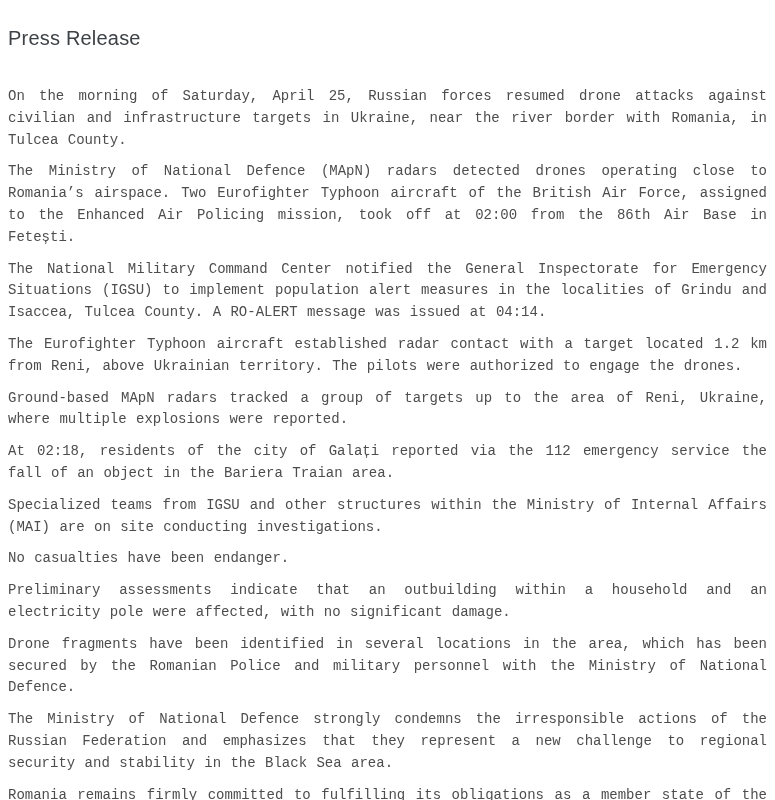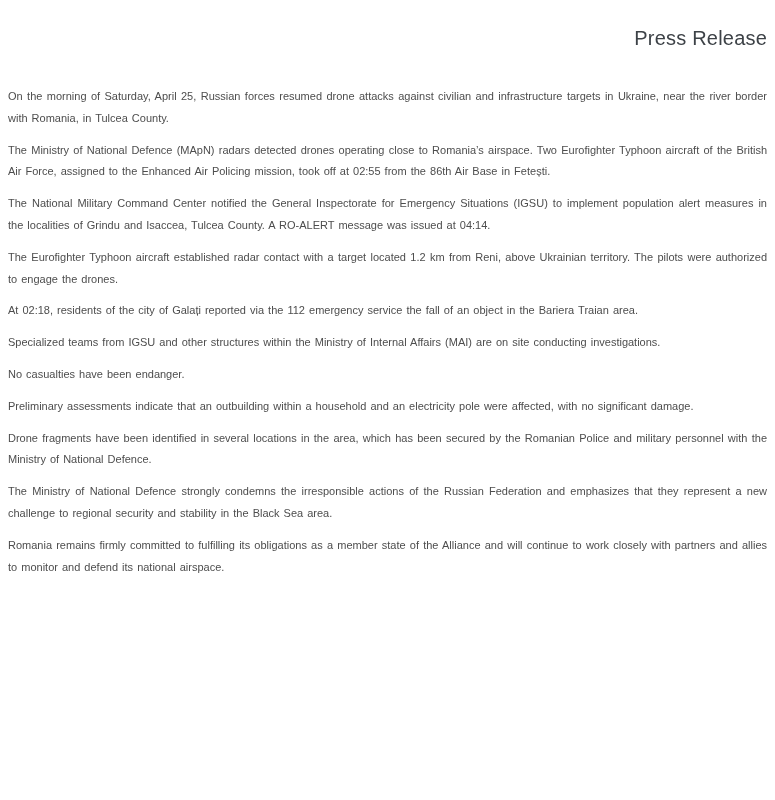--- a/index.html
+++ b/index.html
@@ -20,50 +20,52 @@
     font-family: "Liberation Sans", "DejaVu Sans", sans-serif;
   }
   .document {
     width: 775px;
     height: 800px;
     padding: 26px 8px 16px 8px;
     background: var(--bg);
   }
   .doc-title {
     margin: 0 0 36px 0;
-    text-align: right;
+    text-align: left;
     font-size: 20px;
     line-height: 24px;
     font-weight: 400;
     letter-spacing: 0.2px;
     color: var(--title-color);
   }
   .doc-body p {
     margin: 0 0 10px 0;
     text-align: justify;
-    font-size: 11px;
+    font-size: 14px;
     line-height: 21.8px;
     color: var(--body-color);
     word-spacing: 1px;
+    font-family: Liberation Mono, monospace;
   }
   .doc-body p:last-child {
     margin-bottom: 0;
   }
 </style>
 </head>
 <body>
 
 <div class="document">
   <h1 class="doc-title">Press Release</h1>
 
   <div class="doc-body">
     <p>On the morning of Saturday, April 25, Russian forces resumed drone attacks against civilian and infrastructure targets in Ukraine, near the river border with Romania, in Tulcea County.</p>
-    <p>The Ministry of National Defence (MApN) radars detected drones operating close to Romania’s airspace. Two Eurofighter Typhoon aircraft of the British Air Force, assigned to the Enhanced Air Policing mission, took off at 02:55 from the 86th Air Base in Fetești.</p>
+    <p>The Ministry of National Defence (MApN) radars detected drones operating close to Romania’s airspace. Two Eurofighter Typhoon aircraft of the British Air Force, assigned to the Enhanced Air Policing mission, took off at 02:00 from the 86th Air Base in Fetești.</p>
     <p>The National Military Command Center notified the General Inspectorate for Emergency Situations (IGSU) to implement population alert measures in the localities of Grindu and Isaccea, Tulcea County. A RO-ALERT message was issued at 04:14.</p>
     <p>The Eurofighter Typhoon aircraft established radar contact with a target located 1.2 km from Reni, above Ukrainian territory. The pilots were authorized to engage the drones.</p>
+    <p>Ground-based MApN radars tracked a group of targets up to the area of Reni, Ukraine, where multiple explosions were reported.</p>
     <p>At 02:18, residents of the city of Galați reported via the 112 emergency service the fall of an object in the Bariera Traian area.</p>
     <p>Specialized teams from IGSU and other structures within the Ministry of Internal Affairs (MAI) are on site conducting investigations.</p>
     <p>No casualties have been endanger.</p>
     <p>Preliminary assessments indicate that an outbuilding within a household and an electricity pole were affected, with no significant damage.</p>
     <p>Drone fragments have been identified in several locations in the area, which has been secured by the Romanian Police and military personnel with the Ministry of National Defence.</p>
     <p>The Ministry of National Defence strongly condemns the irresponsible actions of the Russian Federation and emphasizes that they represent a new challenge to regional security and stability in the Black Sea area.</p>
     <p>Romania remains firmly committed to fulfilling its obligations as a member state of the Alliance and will continue to work closely with partners and allies to monitor and defend its national airspace.</p>
   </div>
 </div>
 

